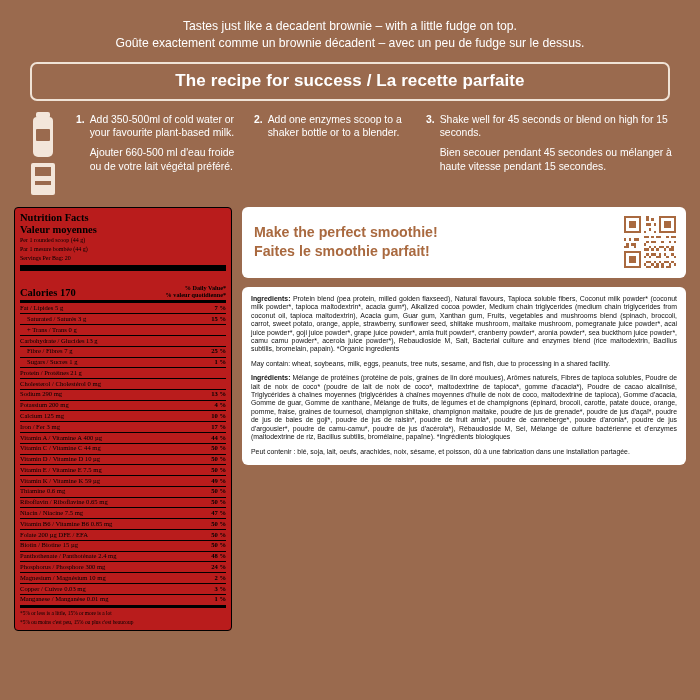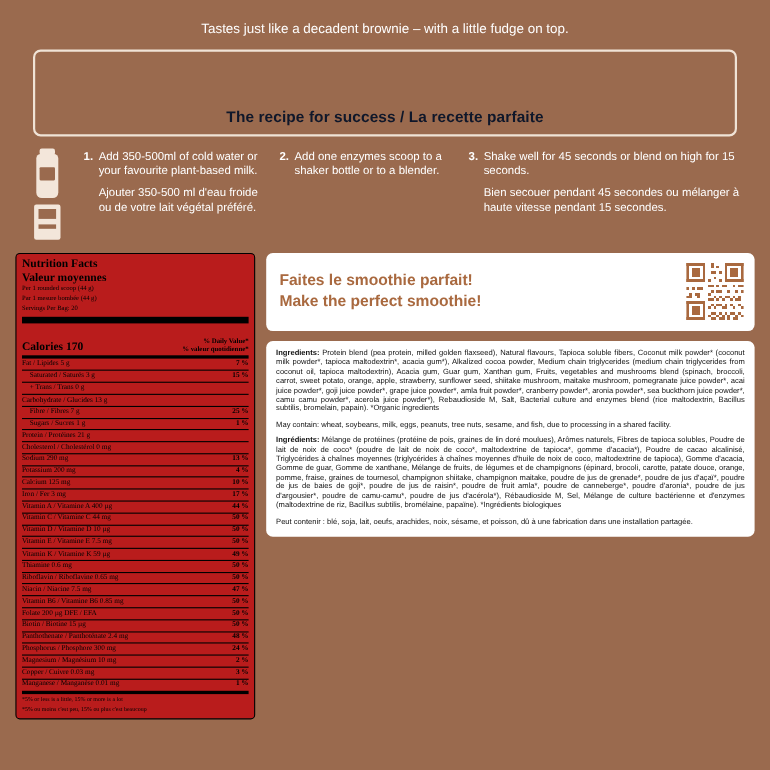--- a/index.html
+++ b/index.html
@@ -19,21 +19,21 @@
 
   
   .recipe-banner {
     margin:10px auto 0;
     width:640px;
     border:2px solid #f0e3d6;
     border-radius:7px;
     padding:7px 0 8px;
     text-align:center;
   }
-  .recipe-banner .txt { font-size:14px; font-weight:bold; color:#0f172a; letter-spacing:.1px;margin-top:44px; }
+  .recipe-banner .txt { font-size:17px; font-weight:bold; color:#ffffff; letter-spacing:.1px; }
 
   
   .steps {
     display:flex;
     margin:12px 4px 0 6px;
     gap:10px;
   }
   .step-illus { width:46px; flex:0 0 46px; padding-top:4px; }
   .shaker {
     width:20px; height:40px; margin:0 auto 6px;
@@ -116,37 +116,38 @@
   .ingredients p:last-child { margin-bottom:0; }
   .ingredients b { font-weight:bold; }
 </style>
 </head>
 <body>
 
 <div class="page">
 
   <div class="tagline">
     <div>Tastes just like a decadent brownie – with a little fudge on top.</div>
+    <div>Goûte exactement comme un brownie décadent – avec un peu de fudge sur le dessus.</div>
   </div>
 
   <div class="recipe-banner">
     <div class="txt">The recipe for success / La recette parfaite</div>
   </div>
 
   <div class="steps">
     <div class="step-illus">
       <div class="shaker"></div>
       <div class="pouch"></div>
     </div>
 
     <div class="step step-1">
       <span class="num">1.</span>
       <span class="body">
         <p>Add 350-500ml of cold water or your favourite plant-based milk.</p>
-        <p>Ajouter 350-500 ml d'eau froide ou de votre lait végétal préféré.</p>
+        <p>Ajouter 660-500 ml d'eau froide ou de votre lait végétal préféré.</p>
       </span>
     </div>
 
     <div class="step step-2">
       <span class="num">2.</span>
       <span class="body">
         <p>Add one enzymes scoop to a shaker bottle or to a blender.</p>
       </span>
     </div>
 
@@ -292,22 +293,22 @@
         </div>
       <div class="rule-med"></div>
       <div class="nf-foot">*5% or less is a little, 15% or more is a lot</div>
       <div class="nf-foot">*5% ou moins c'est peu, 15% ou plus c'est beaucoup</div>
     </div>
 
     <div class="rightcol">
 
       <div class="smoothie">
         <div class="txt">
+          <div>Make the perfect smoothie!</div>
           <div>Faites le smoothie parfait!</div>
-          <div>Make the perfect smoothie!</div>
         </div>
         <svg class="qr" viewBox="0 0 21 21" shape-rendering="crispEdges">
           <rect width="21" height="21" fill="#ffffff"></rect>
           <g fill="#a9693f">
             <rect x="0" y="0" width="7" height="1"></rect>
               <rect x="0" y="6" width="7" height="1"></rect>
             <rect x="0" y="0" width="1" height="7"></rect>
               <rect x="6" y="0" width="1" height="7"></rect>
             <rect x="2" y="2" width="3" height="3"></rect>
             <rect x="14" y="0" width="7" height="1"></rect>

